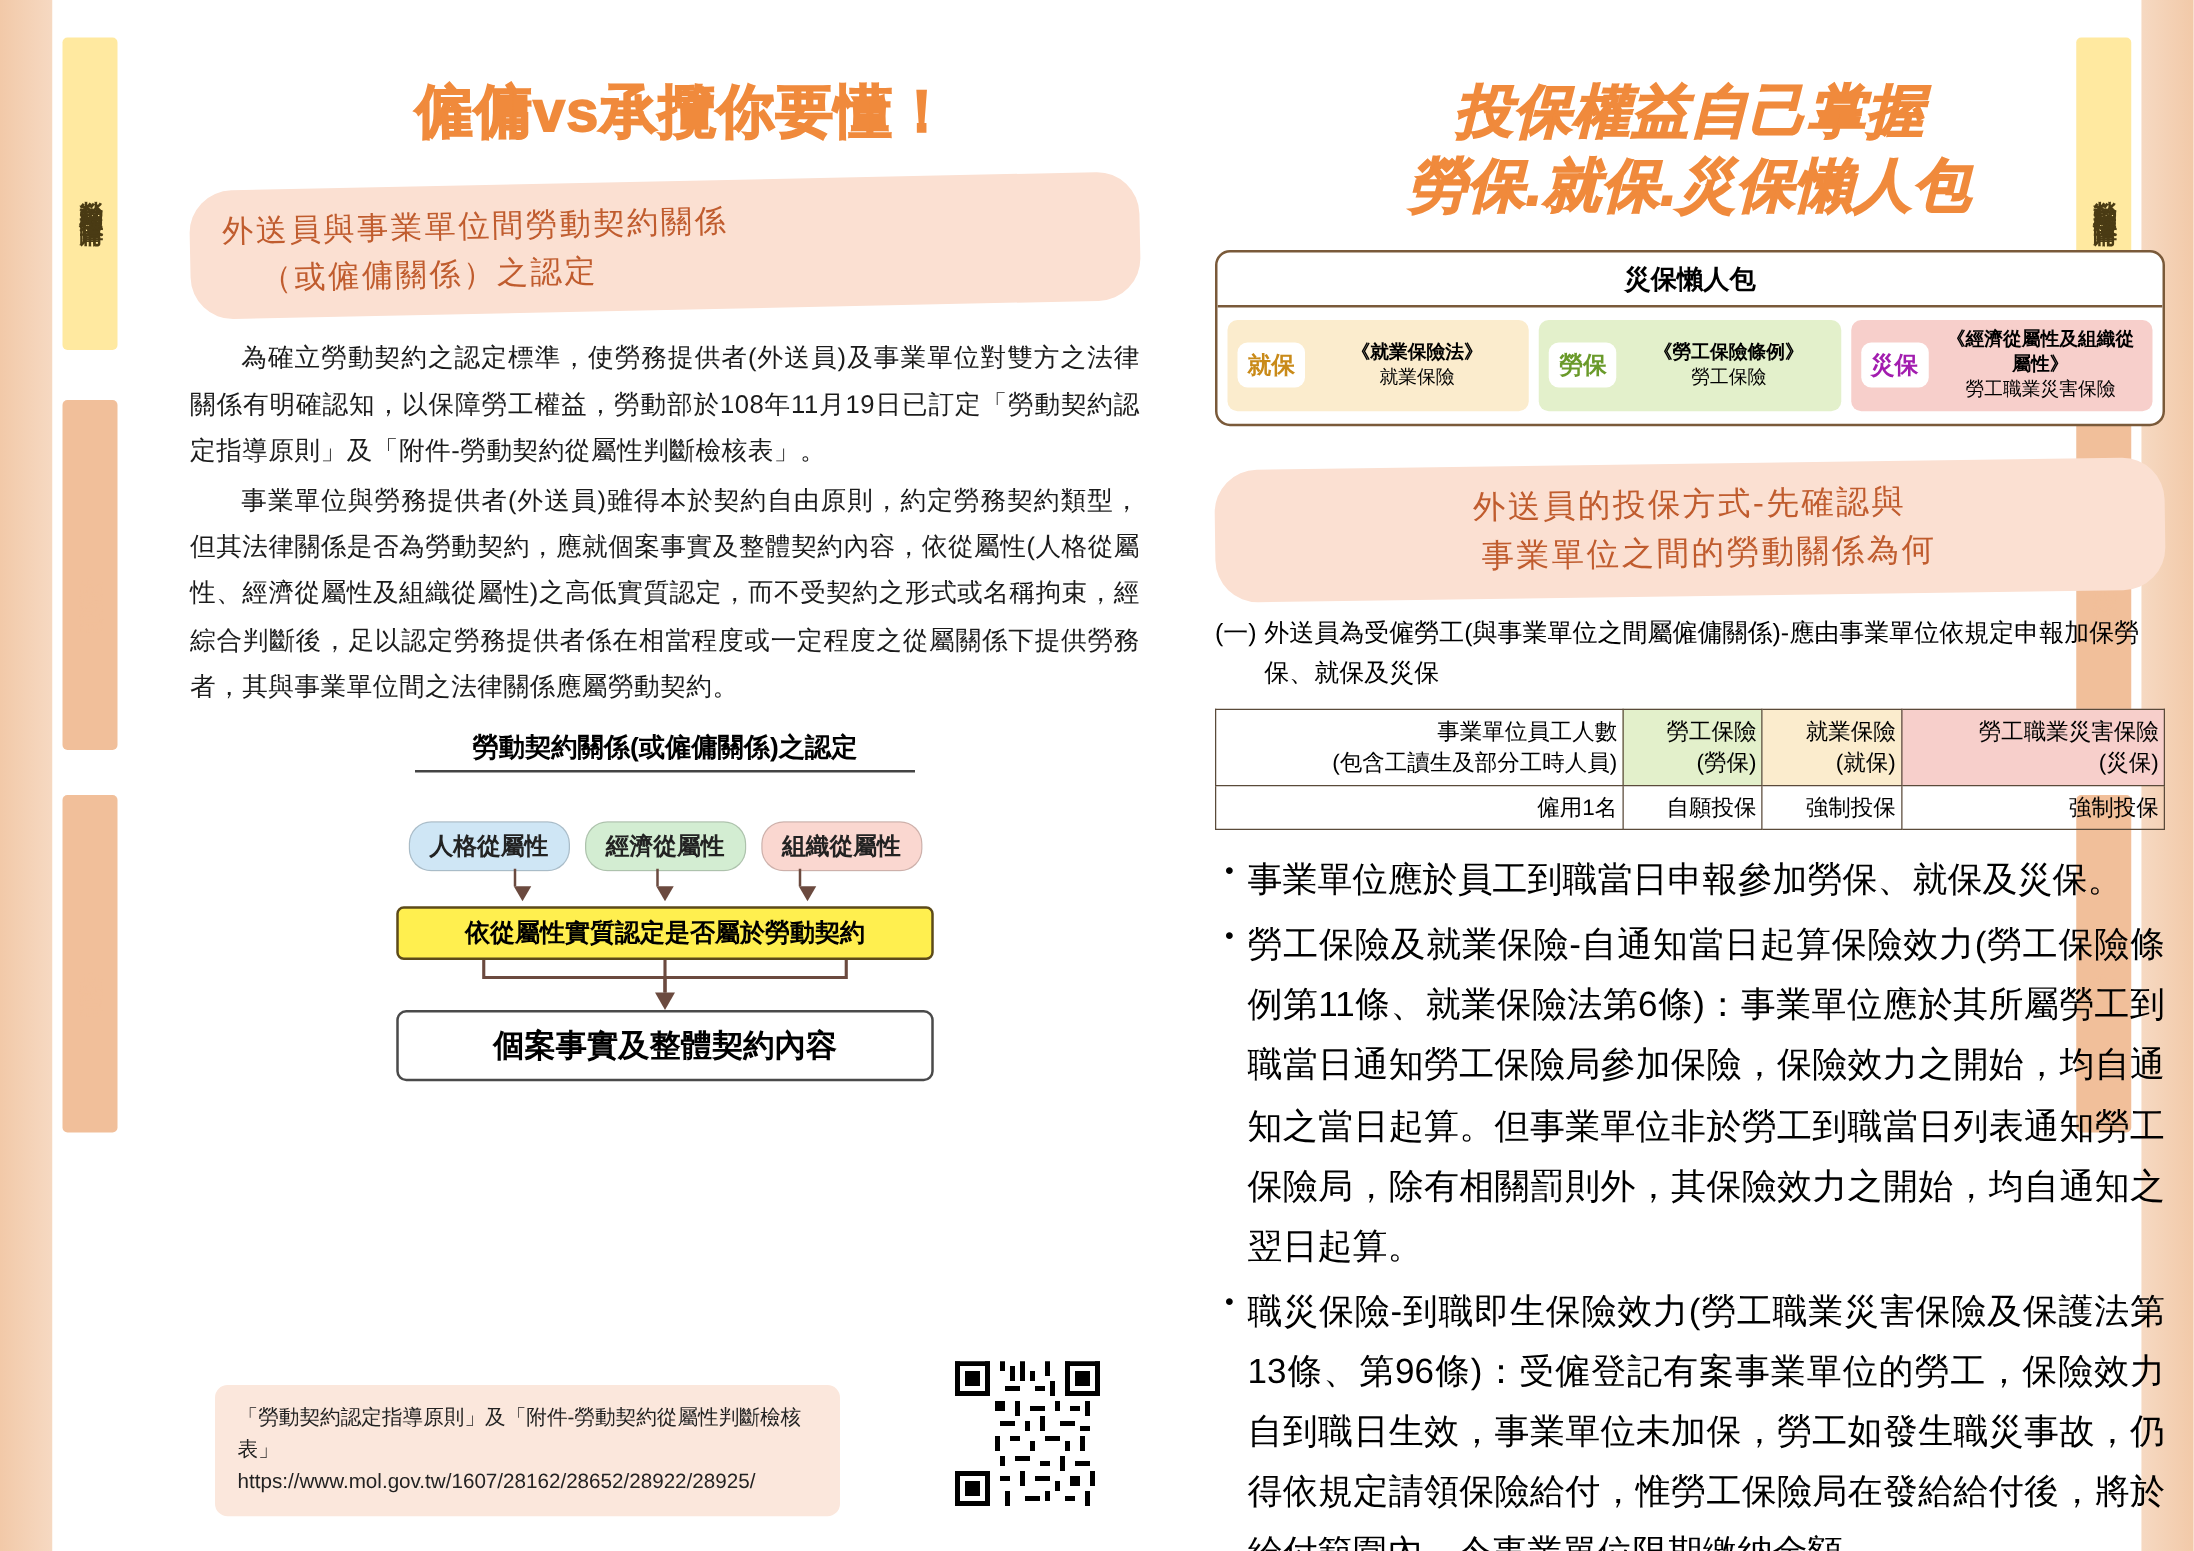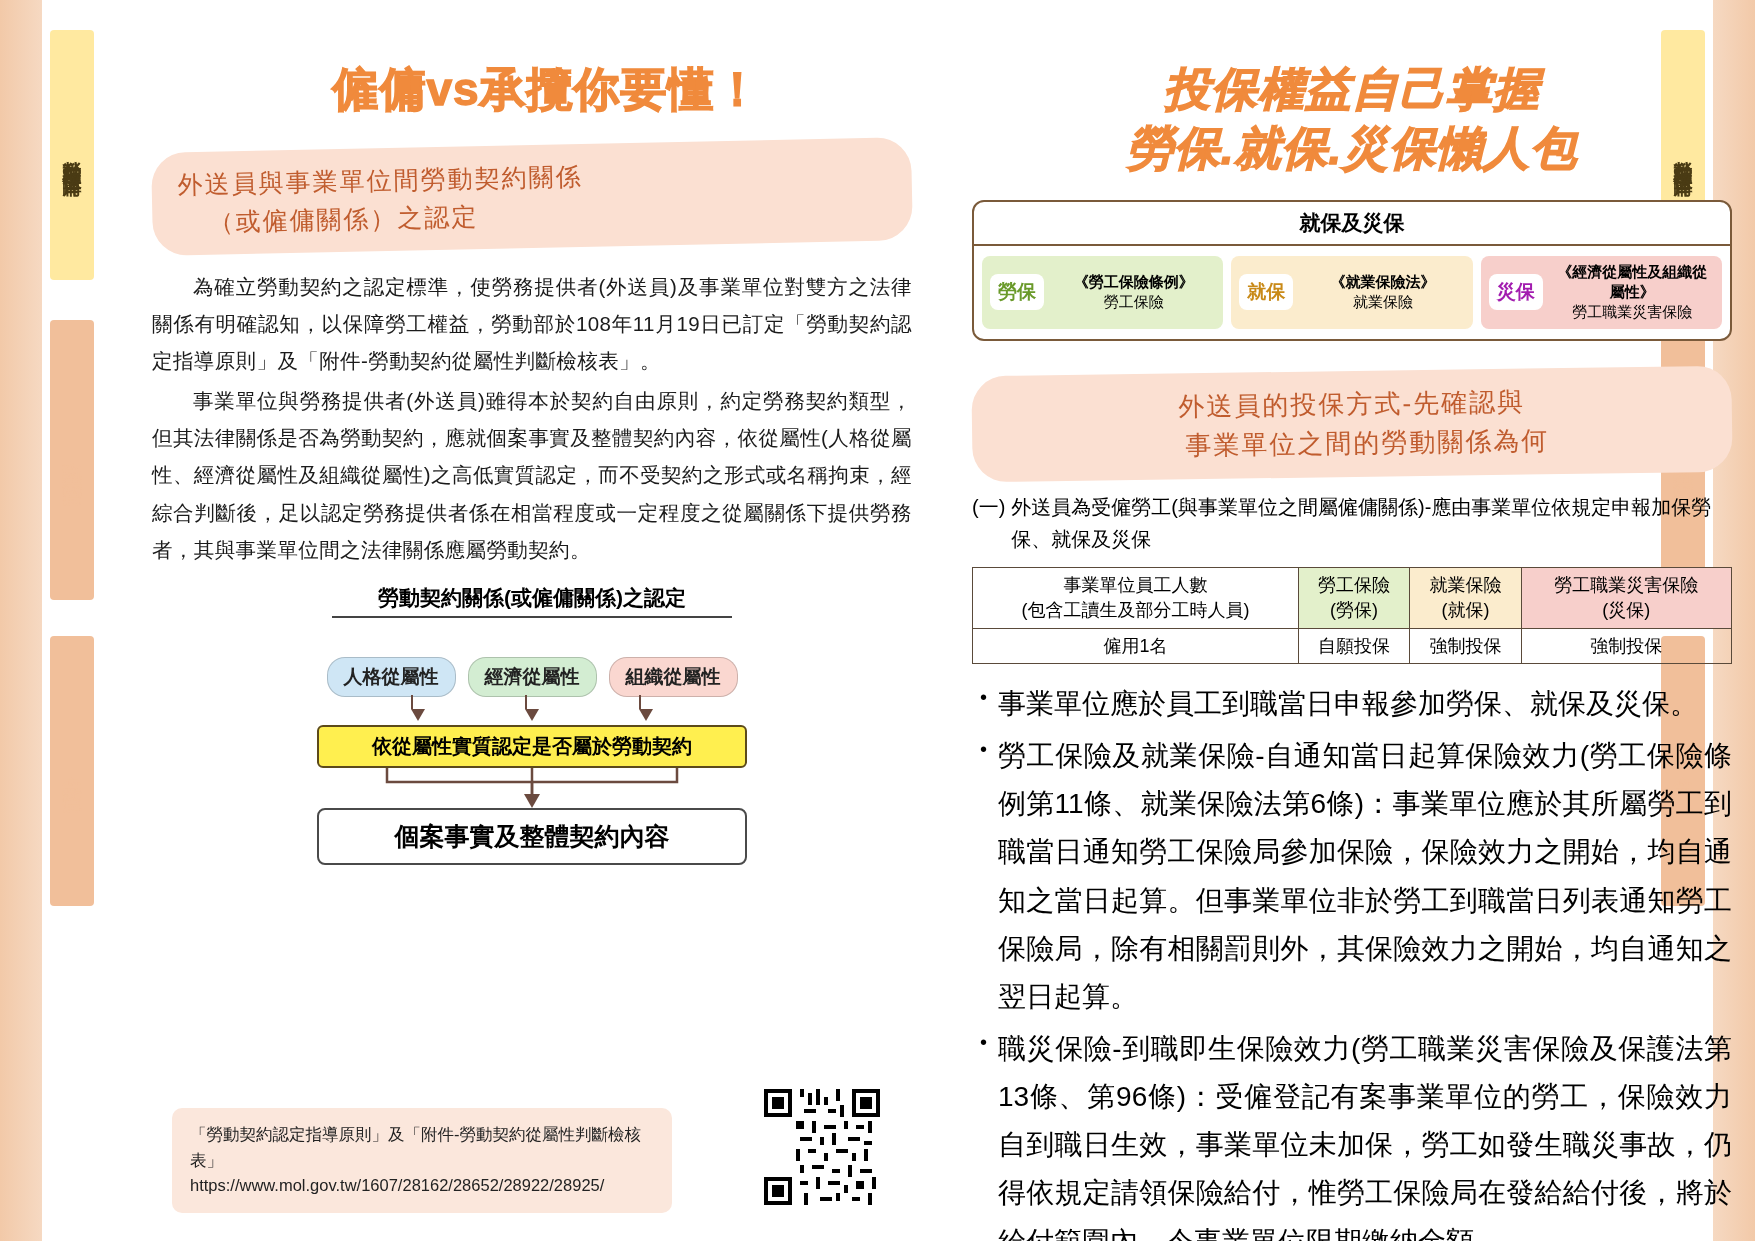--- a/index.html
+++ b/index.html
@@ -197,21 +197,21 @@
   .item-one .txt { }
 
   
   table.ins-table {
     margin-top: 12px;
     width: 100%; border-collapse: collapse;
     font-size: 18px;
   }
   table.ins-table th, table.ins-table td {
     border: 1.5px solid #5a4a3a;
-    text-align: center; padding: 5px 4px;
+    text-align: right; padding: 5px 4px;
   }
   table.ins-table th.h1 { background: #fff; font-weight: normal; line-height:1.4;}
   table.ins-table th.h2 { background: #e3f0cb; font-weight: normal; line-height:1.4;}
   table.ins-table th.h3 { background: #fbeccd; font-weight: normal; line-height:1.4;}
   table.ins-table th.h4 { background: #f7cfcb; font-weight: normal; line-height:1.4;}
 
   
   ul.bullets {
     margin: 16px 0 0 0; padding: 0 0 0 4px; list-style: none;
     font-size: 28px; line-height: 1.72; text-align: justify;
@@ -370,34 +370,34 @@
     </div>
 
     <div class="col col-right">
 
       <div class="title title-right">
         <span class="l1">投保權益自己掌握</span>
         <span class="l2">勞保.就保.災保懶人包</span>
       </div>
 
       <div class="ins-box">
-        <div class="ins-head">就保及災保</div>
+        <div class="ins-head">災保懶人包</div>
         <div class="ins-row">
+          <div class="ins-cell c2">
+            <span class="ins-badge b2">就保</span>
+            <span class="ins-text">
+              <span class="t1">《就業保險法》</span>
+              <span class="t2">就業保險</span>
+            </span>
+          </div>
           <div class="ins-cell c1">
             <span class="ins-badge b1">勞保</span>
             <span class="ins-text">
               <span class="t1">《勞工保險條例》</span>
               <span class="t2">勞工保險</span>
-            </span>
-          </div>
-          <div class="ins-cell c2">
-            <span class="ins-badge b2">就保</span>
-            <span class="ins-text">
-              <span class="t1">《就業保險法》</span>
-              <span class="t2">就業保險</span>
             </span>
           </div>
           <div class="ins-cell c3">
             <span class="ins-badge b3">災保</span>
             <span class="ins-text">
               <span class="t1">《經濟從屬性及組織從屬性》</span>
               <span class="t2">勞工職業災害保險</span>
             </span>
           </div>
         </div>

